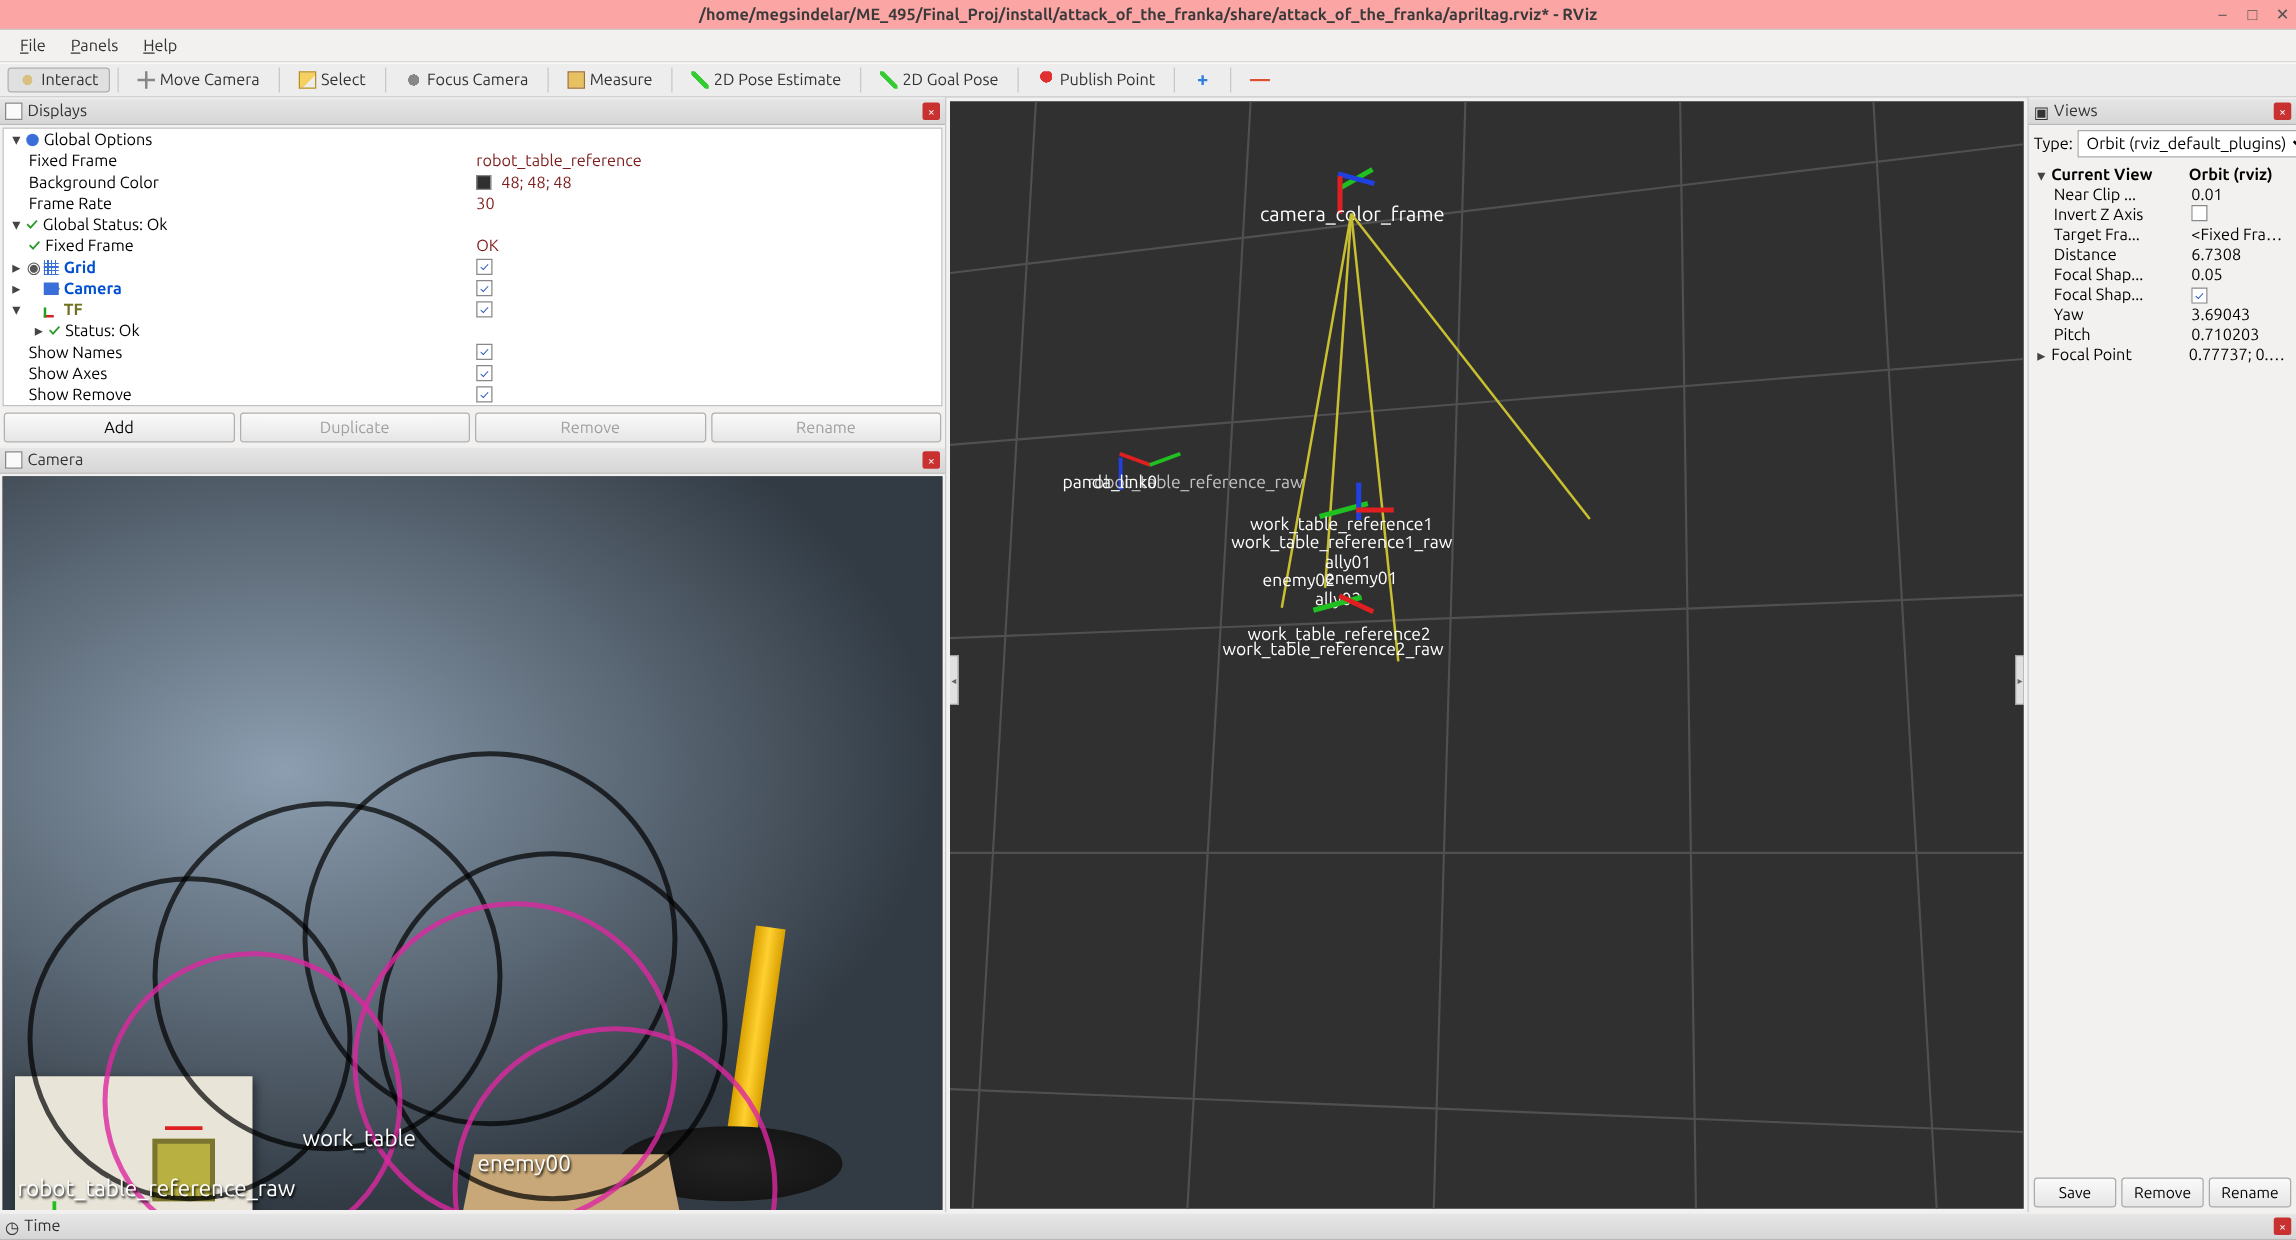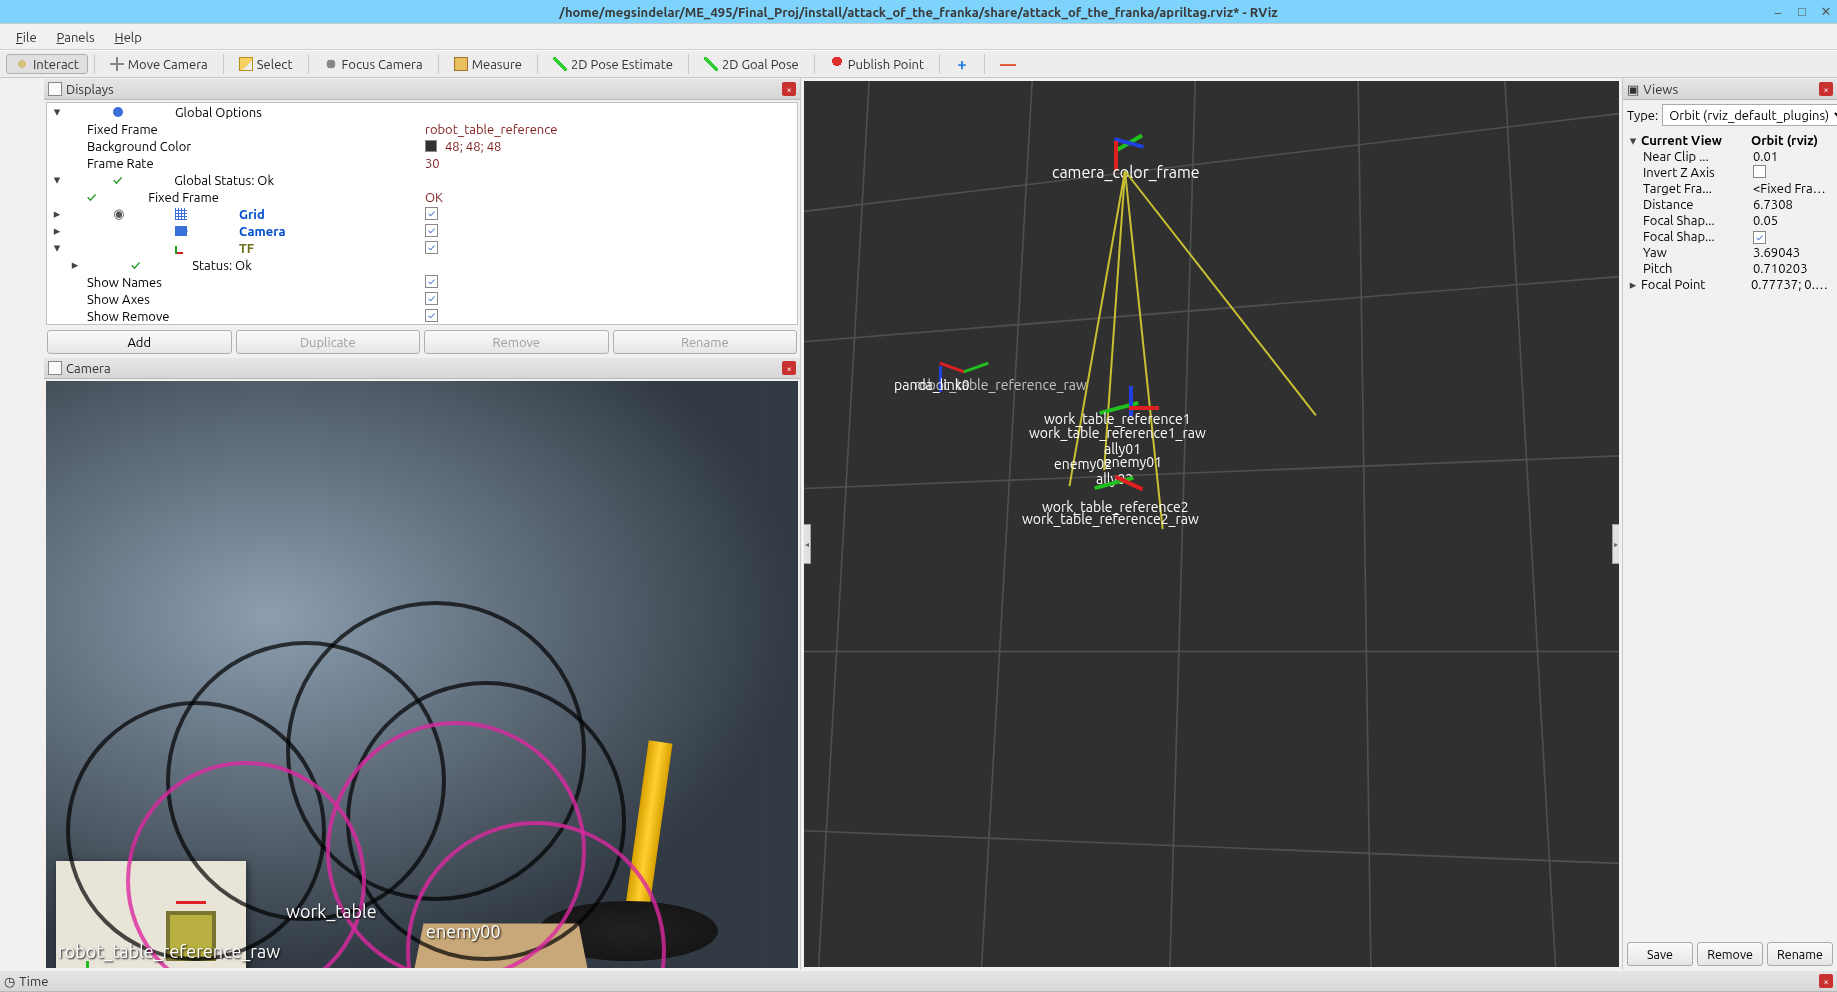--- a/index.html
+++ b/index.html
@@ -1,19 +1,19 @@
 <!DOCTYPE html>
 <html><head>
 <meta charset="utf-8">
 <style>
 * { box-sizing: border-box; margin: 0; padding: 0; font-family: "Ubuntu", "Segoe UI", sans-serif; font-size: 13px; }
 body { background: #f2f1f0; width: 1837px; height: 992px; display: flex; flex-direction: column; overflow: hidden; }
 
 
-.titlebar { height: 24px; background: #7dd3fc; display: flex; align-items: center; justify-content: center; border-bottom: 1px solid #c8c8c8; position: relative; }
+.titlebar { height: 24px; background: #fca5a5; display: flex; align-items: center; justify-content: center; border-bottom: 1px solid #c8c8c8; position: relative; }
 .titlebar .title { font-weight: bold; color: #3a3a3a; }
 .titlebar .wincontrols { position: absolute; right: 4px; display: flex; gap: 10px; }
 .titlebar .wincontrols span { width: 14px; height: 14px; display: inline-flex; align-items: center; justify-content: center; color: #555; cursor: pointer; }
 
 
 .menubar { height: 26px; background: #f2f1f0; display: flex; align-items: center; padding: 0 6px; border-bottom: 1px solid #d0d0d0; }
 .menubar .item { padding: 3px 10px; color: #333; cursor: pointer; }
 .menubar .item .ul { text-decoration: underline; }
 
 
@@ -32,32 +32,32 @@
 .ticon-ruler { background: linear-gradient(90deg,#e8c060,#e8c060); border:1px solid #a07030; }
 .ticon-greenarrow { background: linear-gradient(45deg,transparent 40%, #3c3 41%, #3c3 59%, transparent 60%); }
 .ticon-pin { background: radial-gradient(circle at 50% 30%, #e03030 40%, transparent 41%); }
 .ticon-plus { color:#3080e0; font-weight:bold; font-size:16px; line-height:14px; text-align:center; }
 .ticon-minus { color:#e05030; font-weight:bold; font-size:16px; line-height:14px; text-align:center; }
 
 
 .body-row { flex: 1; display: flex; min-height: 0; }
 
 
-.left-col { width: 757px; display: flex; flex-direction: column; border-right: 1px solid #c8c8c8; margin-left: 44px; }
+.left-col { width: 757px; display: flex; flex-direction: column; border-right: 1px solid #c8c8c8; }
 .panel-head { height: 22px; background: linear-gradient(#e6e6e6,#d6d6d6); border-top: 1px solid #f0f0f0; border-bottom: 1px solid #b8b8b8; display: flex; align-items: center; padding: 0 4px; font-weight: normal; color: #333; }
 .panel-head .picon { width: 14px; height: 14px; margin-right: 4px; display:inline-block; border:1px solid #888; background:#fafafa; }
 .panel-head .close { margin-left: auto; width: 14px; height: 14px; background: #c93030; color: #fff; font-size:10px; display:flex; align-items:center; justify-content:center; border-radius:2px; cursor:pointer; }
 
 
 .displays-panel { flex: 0 0 246px; display: flex; flex-direction: column; }
 .prop-tree { flex: 1; background: #fff; border: 1px solid #c0c0c0; margin: 2px; overflow: hidden; }
 .prop-row { display: flex; height: 17px; align-items: center; font-size: 12.5px; }
-.prop-label { width: 378px; display: flex; align-items: center; white-space: nowrap; overflow: hidden; gap: 48px; }
+.prop-label { width: 378px; display: flex; align-items: center; white-space: nowrap; overflow: hidden; }
 .prop-val { flex: 1; color: #7f1d1d; display: flex; align-items: center; gap: 4px; }
-.indent0 { padding-left: 4px; } .indent1 { padding-left: 22px; } .indent2 { padding-left: 40px; }
+.indent0 { padding-left: 4px; } .indent1 { padding-left: 22px; } .indent2 { padding-left: 20px; }
 .arrow { width: 12px; text-align: center; color: #444; margin-right: 2px; cursor:pointer; }
 .arrow.expanded::before { content: "▾"; } .arrow.collapsed::before { content: "▸"; }
 .dot-blue { width:10px; height:10px; border-radius:50%; background:#3a6ed8; margin-right:4px; }
 .check-green::before { content:"✓"; color:#2a9a2a; font-weight:bold; margin-right:4px; }
 .icon-grid { width:12px; height:12px; background: repeating-linear-gradient(0deg,#3a6ed8,#3a6ed8 1px,transparent 1px,transparent 3px), repeating-linear-gradient(90deg,#3a6ed8,#3a6ed8 1px,transparent 1px,transparent 3px); margin-right:4px; }
 .icon-cam { width:12px; height:10px; background: linear-gradient(#3a6ed8,#3a6ed8); margin-right:4px; position:relative; }
 .icon-cam::after { content:""; position:absolute; right:-4px; top:2px; border:3px solid transparent; border-left-color:#3a6ed8; }
 .icon-tf { width:12px; height:12px; margin-right:4px; position:relative; }
 .icon-tf::before { content:""; position:absolute; left:0; bottom:0; width:8px; height:2px; background:#d02020; }
 .icon-tf::after { content:""; position:absolute; left:0; bottom:0; width:2px; height:8px; background:#20a020; }

